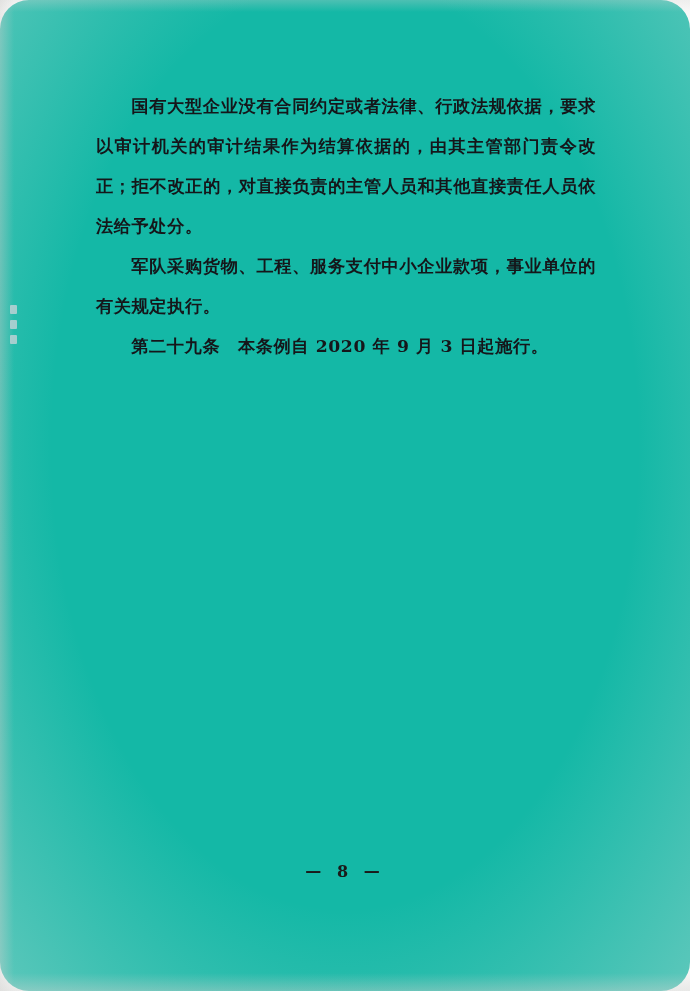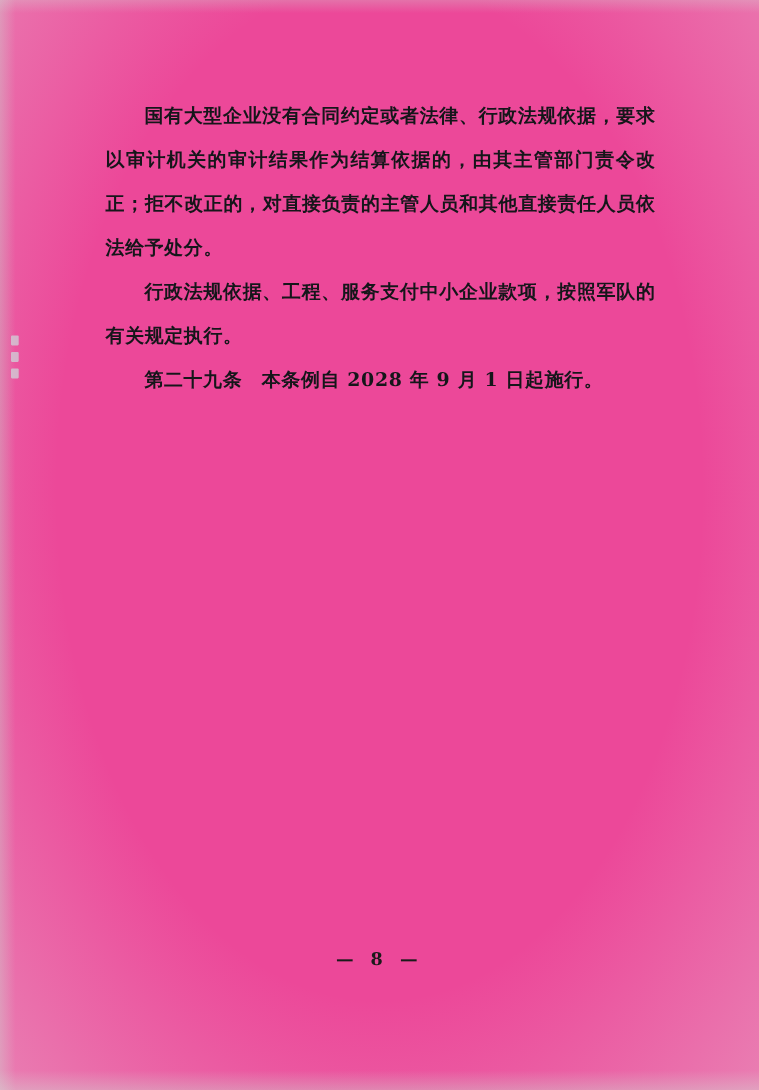--- a/index.html
+++ b/index.html
@@ -12,21 +12,22 @@
     background: #ffffff;
     font-family: "Liberation Serif", "DejaVu Serif", serif;
     color: #1a1a1a;
     position: relative;
     overflow: hidden;
   }
 
   .page {
     position: absolute;
     inset: 0;
-    background: #ec4899;
+    background: #14b8a6;
+    border-radius: 29px;
   }
 
   
   .page-tint {
     position: absolute;
     inset: 0;
     background:
       radial-gradient(ellipse at 50% 45%, rgba(255,255,255,0) 60%, rgba(228,228,226,0.35) 100%);
     pointer-events: none;
   }
@@ -110,19 +111,19 @@
   <div class="edge-shadow-left"></div>
   <div class="edge-shadow-bottom"></div>
   <div class="page-tint"></div>
 
   <div class="margin-mark m1"></div>
   <div class="margin-mark m2"></div>
   <div class="margin-mark m3"></div>
 
   <div class="content">
     <p class="para indent">国有大型企业没有合同约定或者法律、行政法规依据，要求以审计机关的审计结果作为结算依据的，由其主管部门责令改正；拒不改正的，对直接负责的主管人员和其他直接责任人员依法给予处分。</p>
-    <p class="para indent">行政法规依据、工程、服务支付中小企业款项，按照军队的有关规定执行。</p>
-    <p class="para indent">第二十九条　本条例自 2028 年 9 月 1 日起施行。</p>
+    <p class="para indent">军队采购货物、工程、服务支付中小企业款项，事业单位的有关规定执行。</p>
+    <p class="para indent">第二十九条　本条例自 2020 年 9 月 3 日起施行。</p>
   </div>
 
   <div class="page-number">— 8 —</div>
 
 </div>
 
 </body></html>

